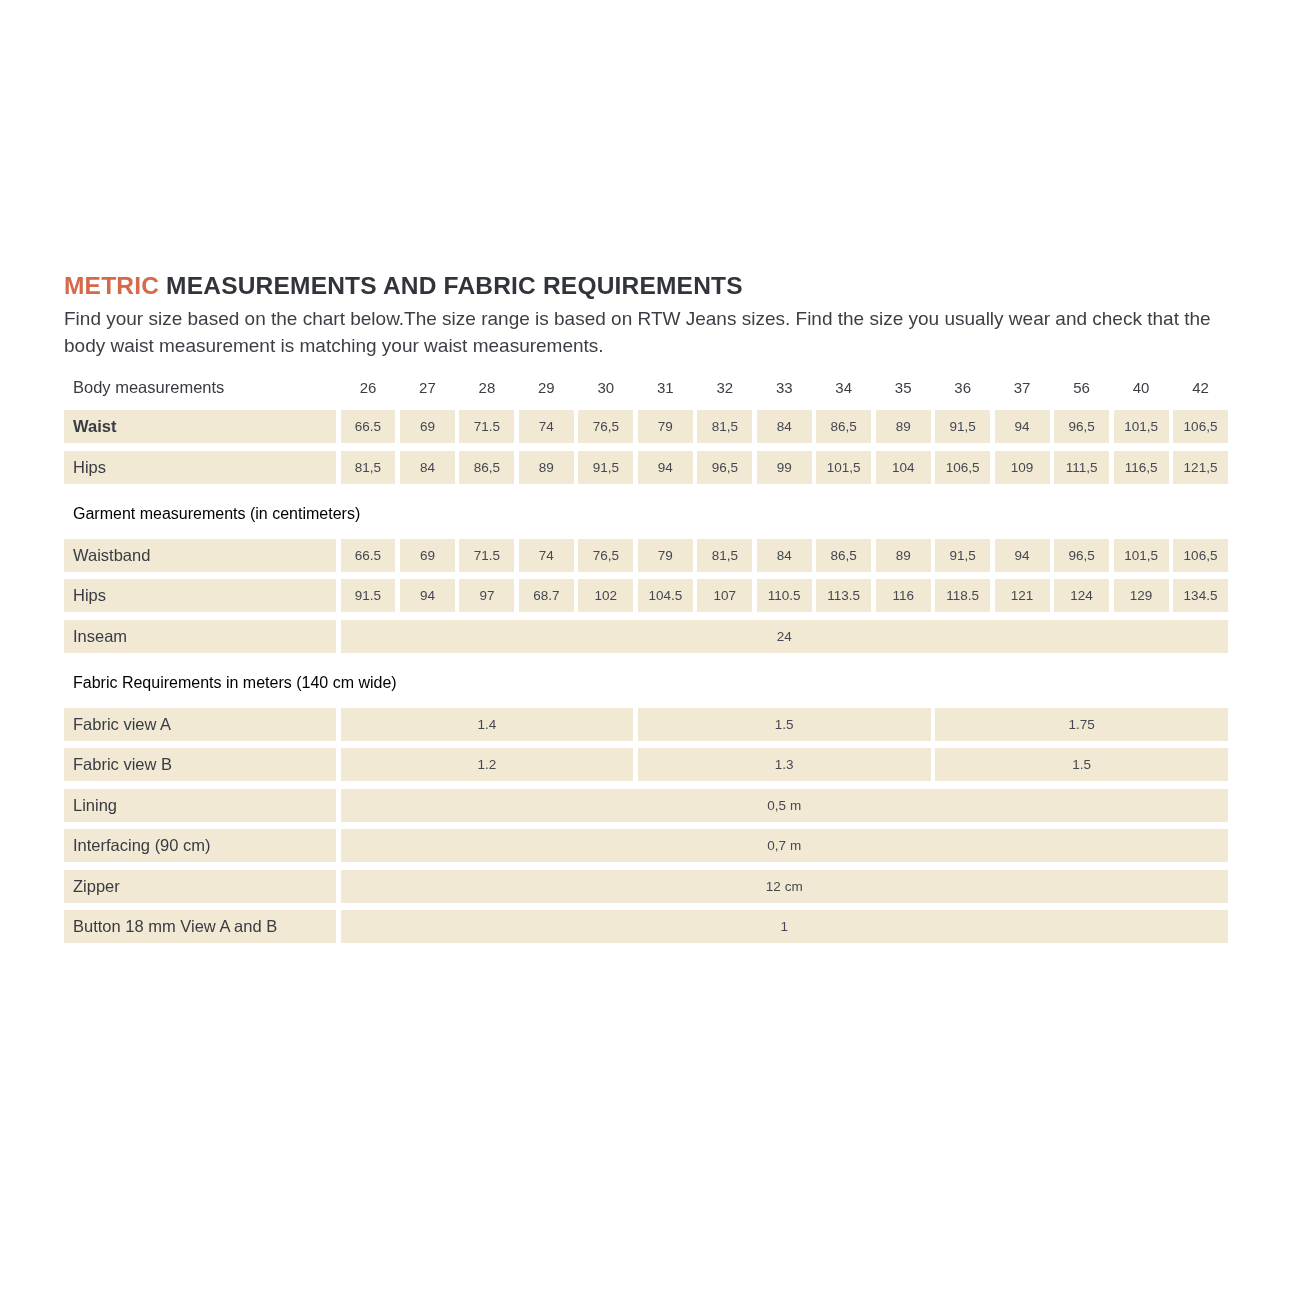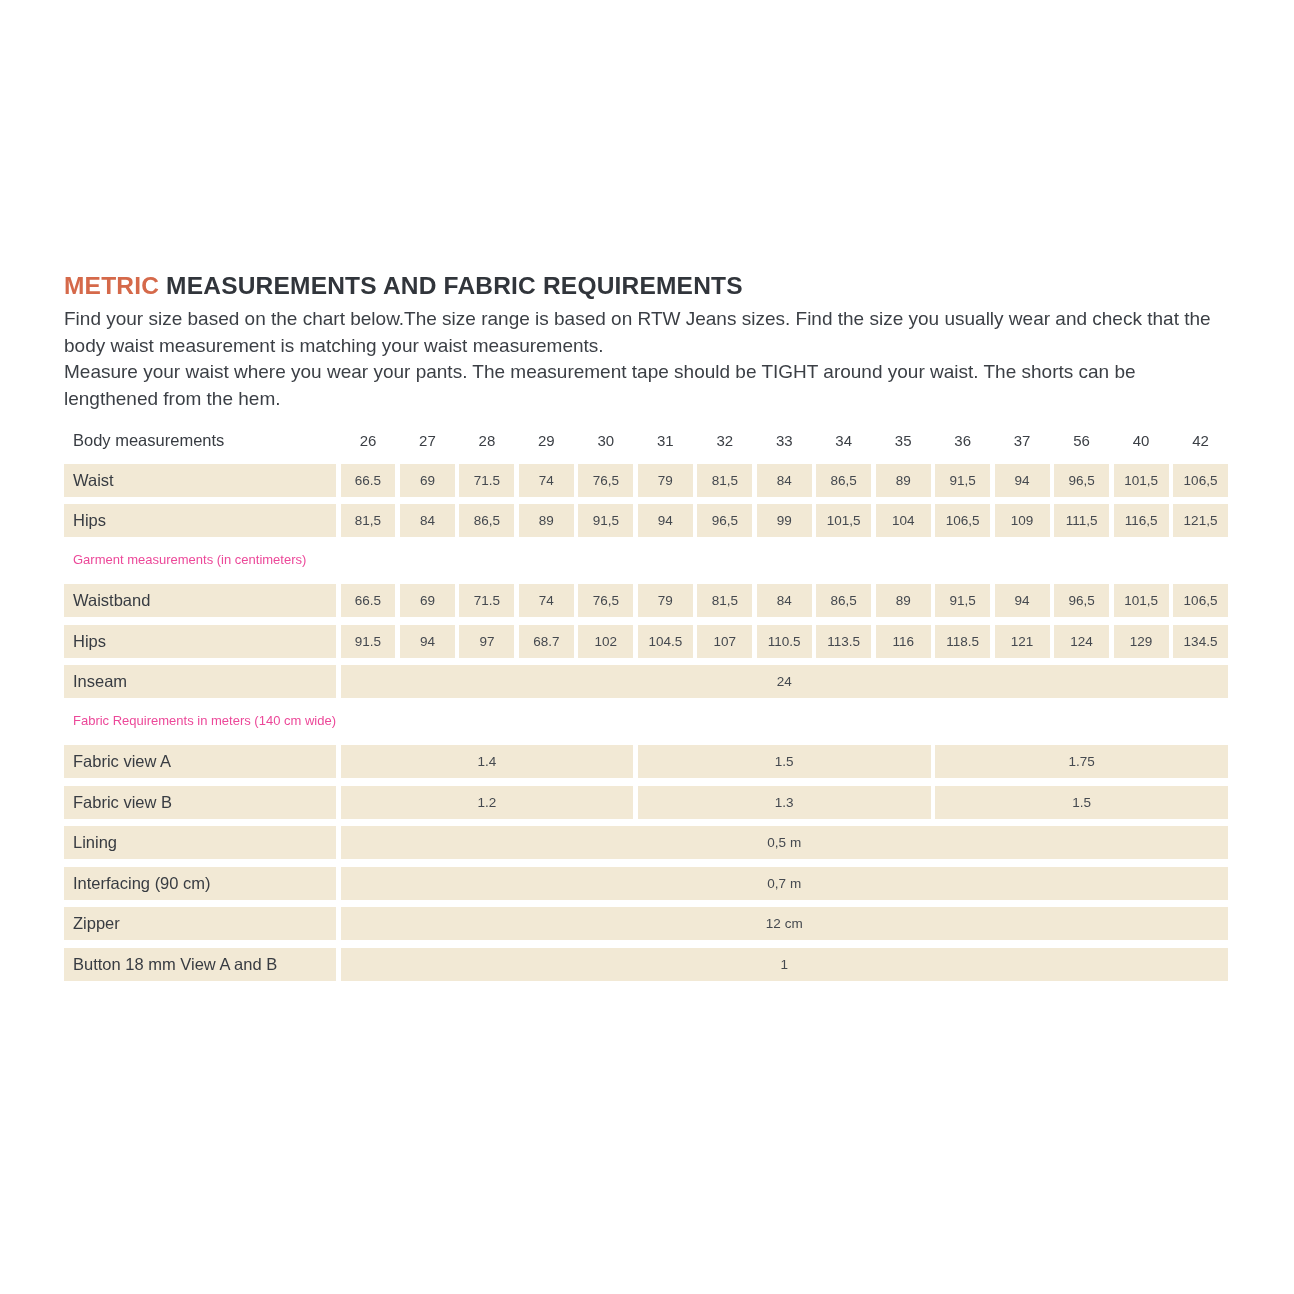--- a/index.html
+++ b/index.html
@@ -54,41 +54,40 @@
   }
   .header-row .cell { background: transparent; height: 30px; }
   .header-row .num { font-size: 15px; color: #3b3f45; text-align: center; }
   .label-cell {
     justify-content: flex-start;
     padding-left: 9px;
     box-sizing: border-box;
     font-size: 16.5px;
     color: #383c42;
   }
-  .label-cell.bold { font-weight: normal; }
+  .label-cell.bold { font-weight: bold; }
   .no-bg { background: transparent; }
   .section-row {
     height: 28px;
-    margin: 8px 0 11px 0;
+    margin: 16px 0 11px 0;
     display: flex;
     align-items: center;
     padding-left: 9px;
     box-sizing: border-box;
-    font-size: 13px;
-    color: #ec4899;
+    font-size: 16px;
+    color: #000000;
     background: transparent;
   }
 </style>
 </head>
 <body>
 
 <div class="page">
   <h1 class="title"><span class="accent">METRIC</span><span> MEASUREMENTS AND FABRIC REQUIREMENTS</span></h1>
   <p class="intro">Find your size based on the chart below.The size range is based on RTW Jeans sizes. Find the size you usually wear and check that the body waist measurement is matching your waist measurements.</p>
-  <p class="intro">Measure your waist where you wear your pants. The measurement tape should be TIGHT around your waist. The shorts can be lengthened from the hem.</p>
   <div id="table-root">
       <div class="t-row header-row">
         <div class="cell label-cell no-bg">Body measurements</div>
         <div class="cell num no-bg">26</div>
         <div class="cell num no-bg">27</div>
         <div class="cell num no-bg">28</div>
         <div class="cell num no-bg">29</div>
         <div class="cell num no-bg">30</div>
         <div class="cell num no-bg">31</div>
         <div class="cell num no-bg">32</div>

